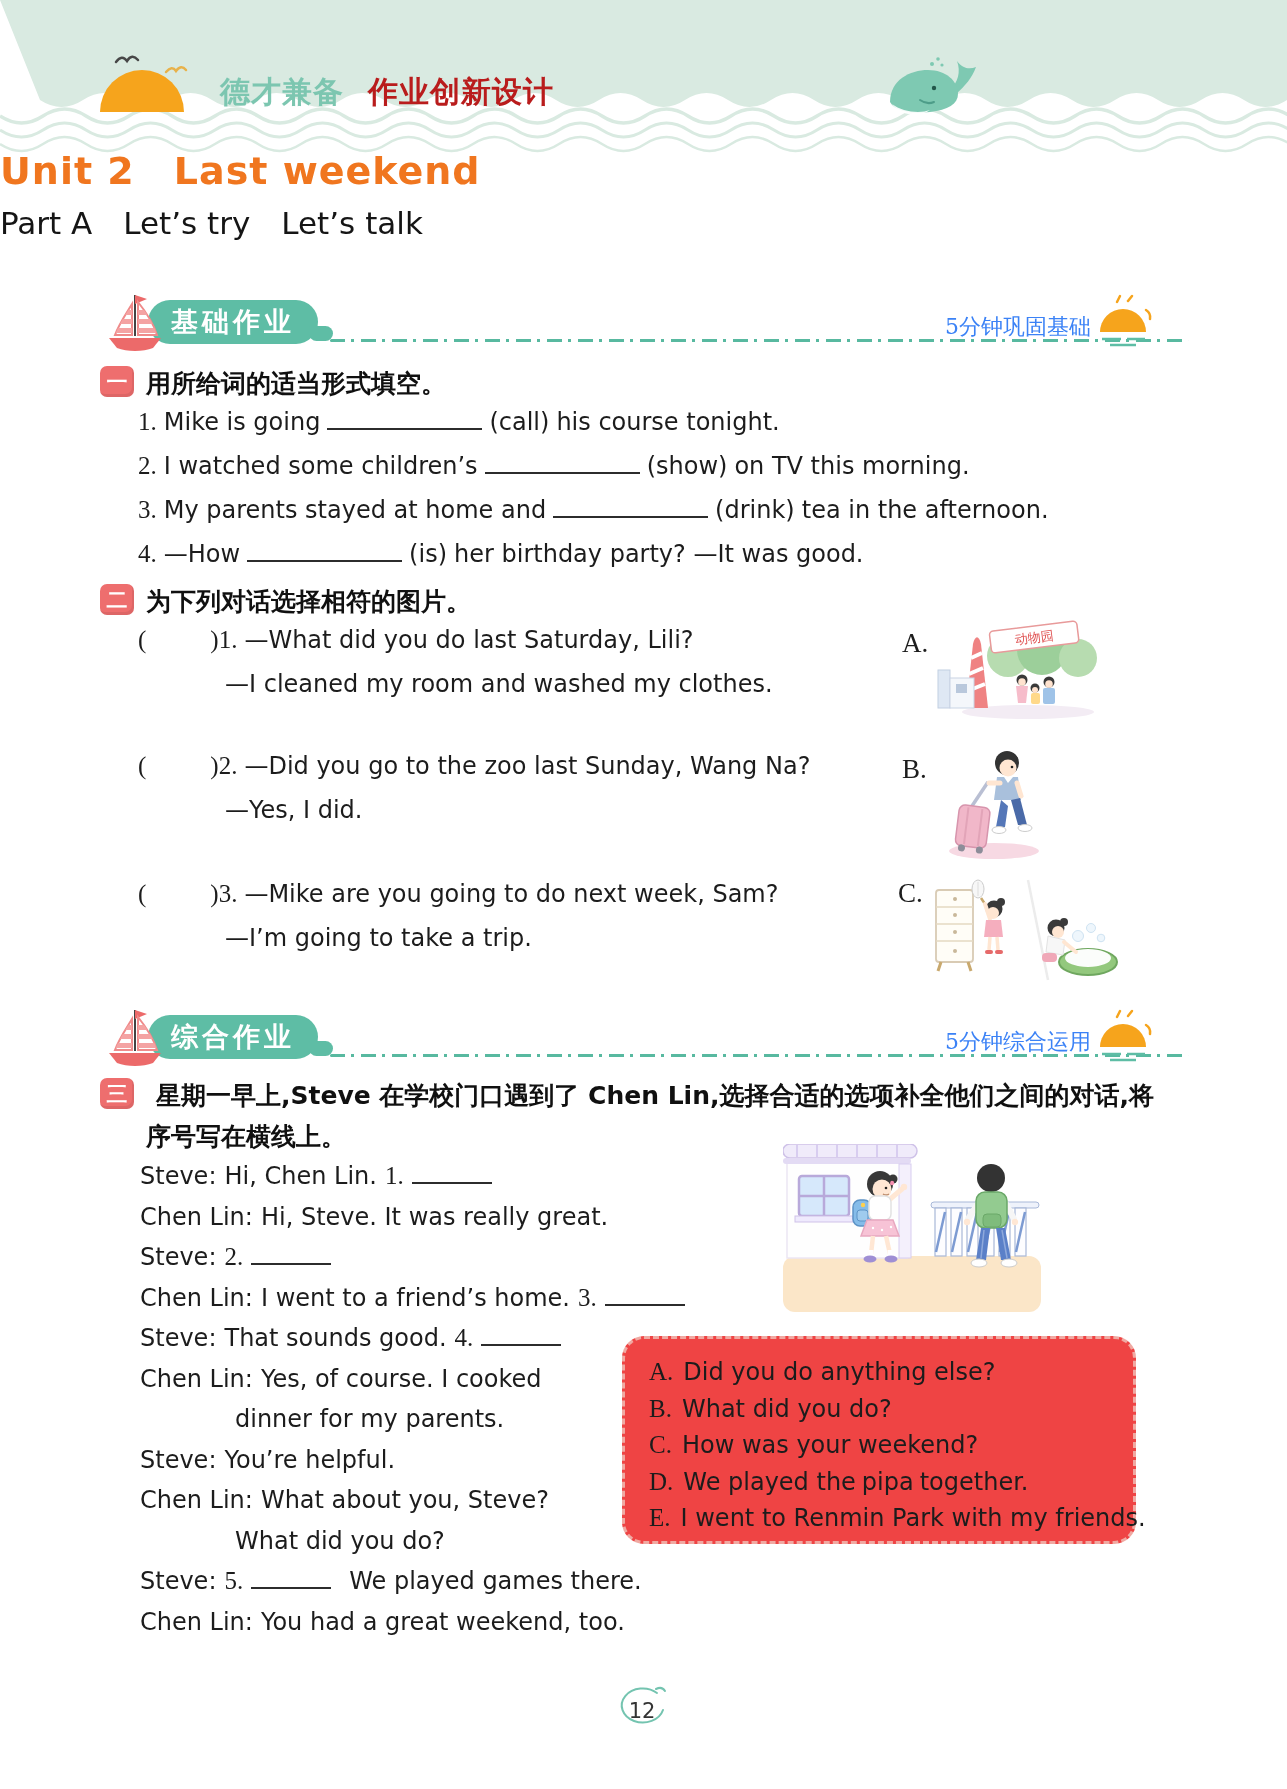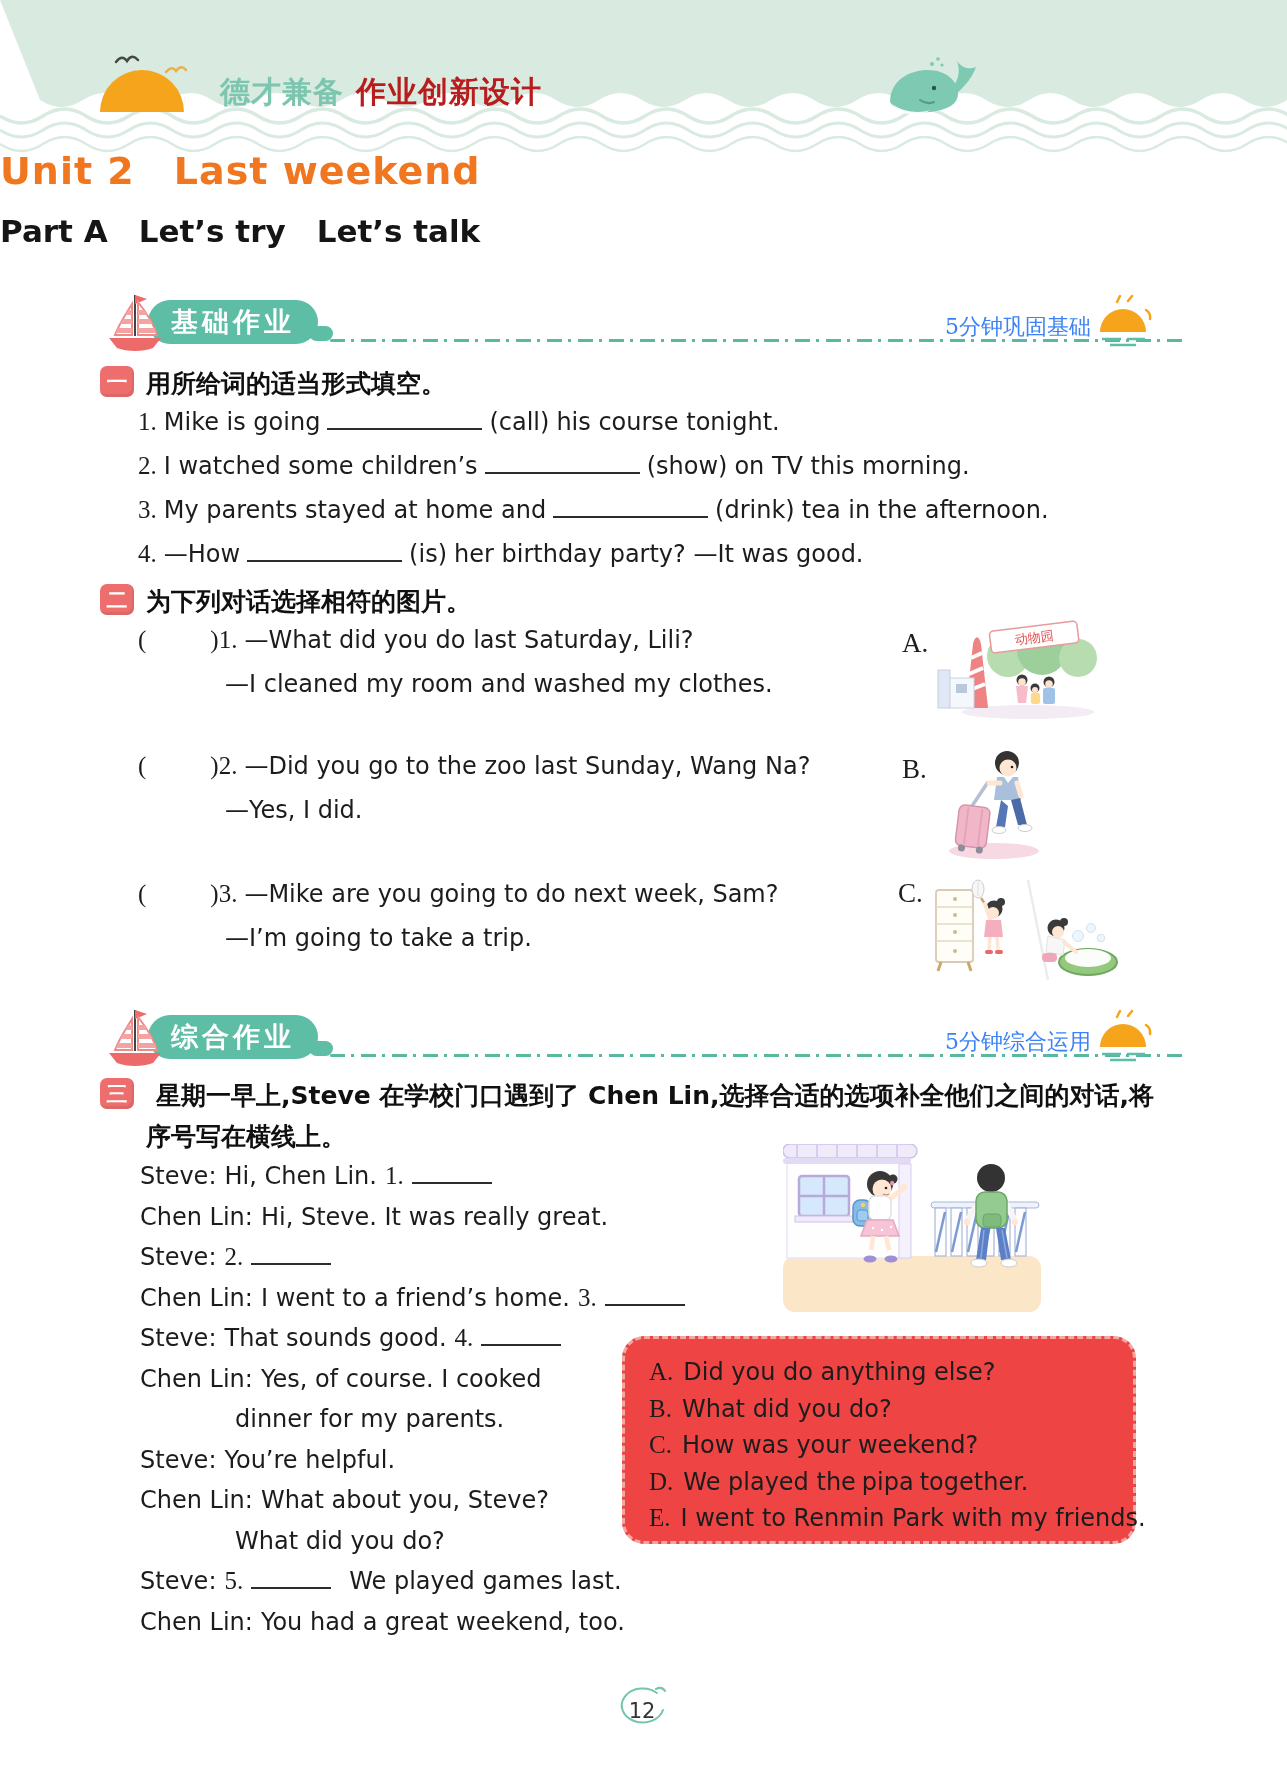--- a/index.html
+++ b/index.html
@@ -2,23 +2,23 @@
 <html><head>
 <meta charset="utf-8">
 <style>
   *{margin:0;padding:0;box-sizing:border-box}
   body{background:#ffffff}
   .page{position:relative;width:1287px;height:1789px;background:#fff;overflow:hidden;
         font-family:"DejaVu Sans",sans-serif;color:#1c1c1c}
   .abs{position:absolute}
   .center{left:0;width:100%;}
   .unit-title{top:146px;font-size:38px;font-weight:bold;color:#f0761f;letter-spacing:1px}
-  .part-title{top:211px;font-size:31px;font-weight:700;color:#151515}
+  .part-title{top:203px;font-size:31px;font-weight:400;color:#151515}
   .brand{white-space:nowrap;font-size:30px;font-weight:bold;letter-spacing:1px}
-  .brand .g{color:#7cc6b0;margin-right:12px}
+  .brand .g{color:#7cc6b0;margin-right:24px}
   .brand .k{color:#b91c1c}
   .badge{position:absolute;width:170px;height:44px;background:#5ebda5;border-radius:24px;
          color:#fff;font-size:27px;font-weight:bold;letter-spacing:4px;
          display:flex;align-items:center;justify-content:center}
   .badge:after{content:"";position:absolute;right:-15px;bottom:3px;width:24px;height:15px;
          background:#5ebda5;border-radius:2px 14px 14px 14px}
   .dash{position:absolute;height:3px;border-radius:2px;
         background:repeating-linear-gradient(90deg,#58b9a0 0 15px,transparent 15px 21px,#58b9a0 21px 24px,transparent 24px 31px)}
   .timer{position:absolute;font-family:"DejaVu Serif",serif;font-size:22px;color:#3b82f6;white-space:nowrap}
   .numbadge{position:absolute;width:34px;height:31px;background:#ee6e6e;border-radius:7px;
@@ -279,21 +279,21 @@
     <div class="dlg-row"><span>Steve:</span><span>Hi, Chen Lin.</span><span class="no">1.</span><span class="bl w80"></span></div>
     <div class="dlg-row"><span>Chen Lin:</span><span>Hi, Steve. It was really great.</span></div>
     <div class="dlg-row"><span>Steve:</span><span class="no">2.</span><span class="bl w80"></span></div>
     <div class="dlg-row"><span>Chen Lin:</span><span>I went to a friend’s home.</span><span class="no">3.</span><span class="bl w80"></span></div>
     <div class="dlg-row"><span>Steve:</span><span>That sounds good.</span><span class="no">4.</span><span class="bl w80"></span></div>
     <div class="dlg-row"><span>Chen Lin:</span><span>Yes, of course. I cooked</span></div>
     <div class="dlg-row dlg-cont"><span>dinner for my parents.</span></div>
     <div class="dlg-row"><span>Steve:</span><span>You’re helpful.</span></div>
     <div class="dlg-row"><span>Chen Lin:</span><span>What about you, Steve?</span></div>
     <div class="dlg-row dlg-cont"><span>What did you do?</span></div>
-    <div class="dlg-row"><span>Steve:</span><span class="no">5.</span><span class="bl w80" style="margin-right:18px"></span><span>We played games last.</span></div>
+    <div class="dlg-row"><span>Steve:</span><span class="no">5.</span><span class="bl w80" style="margin-right:18px"></span><span>We played games there.</span></div>
     <div class="dlg-row"><span>Chen Lin:</span><span>You had a great weekend, too.</span></div>
   </div>
 
   <svg class="abs" style="left:783px;top:1144px" width="258" height="174" viewBox="0 0 258 174">
     <rect x="0" y="112" width="258" height="56" rx="12" fill="#fbe6c8"></rect>
     <rect x="4" y="4" width="120" height="110" fill="#fefefe" stroke="#ece6f4" stroke-width="1.5"></rect>
     <rect x="0" y="0" width="134" height="14" rx="7" fill="#f0ebfa" stroke="#cfc2e8" stroke-width="1.5"></rect>
     <line x1="14" y1="1" x2="14" y2="13" stroke="#d8cdf0" stroke-width="2"></line>
     <line x1="34" y1="1" x2="34" y2="13" stroke="#d8cdf0" stroke-width="2"></line>
     <line x1="54" y1="1" x2="54" y2="13" stroke="#d8cdf0" stroke-width="2"></line>

